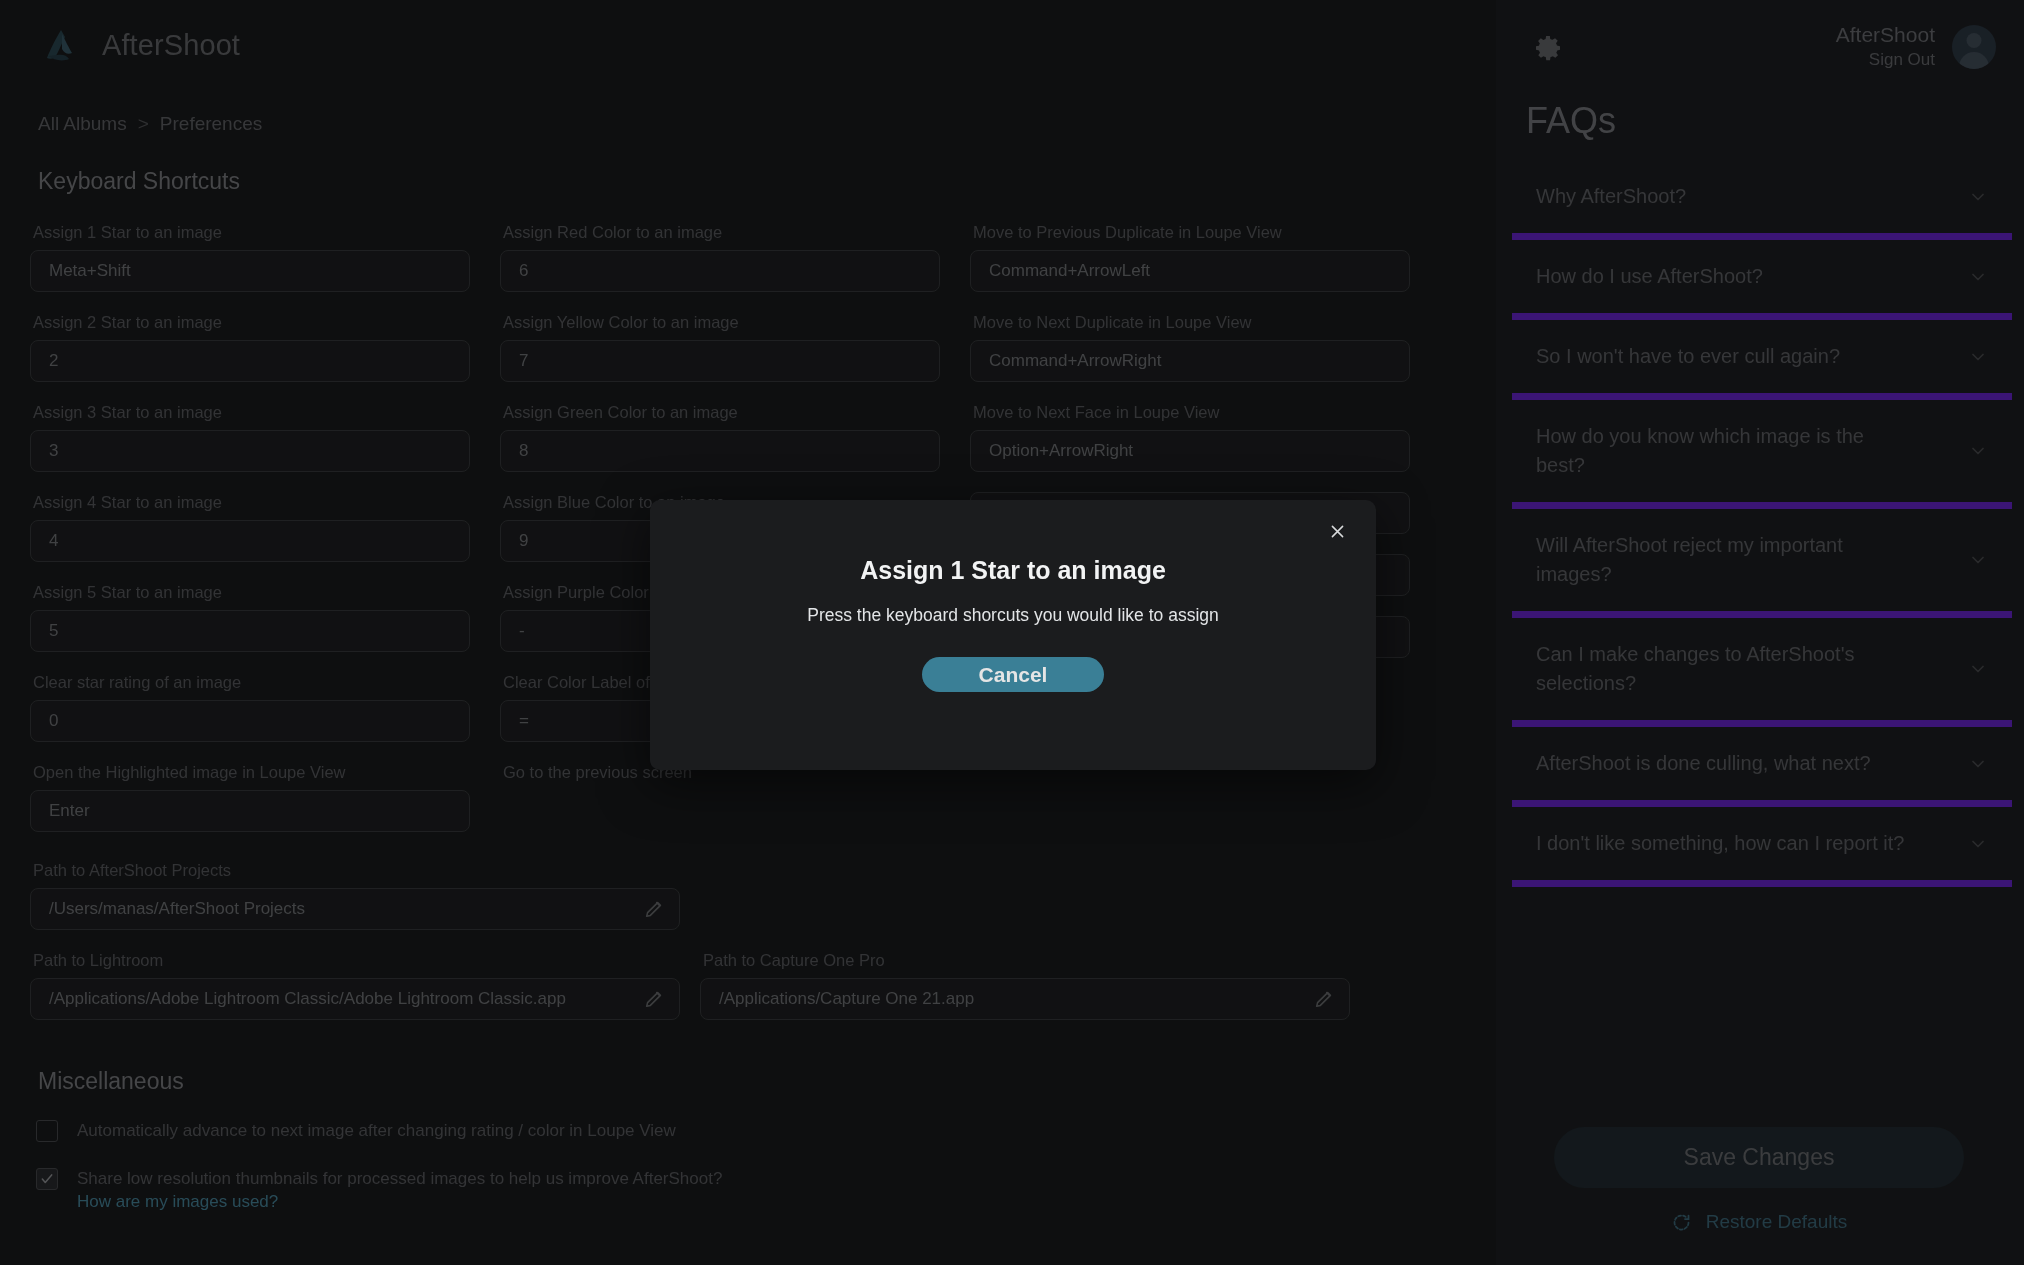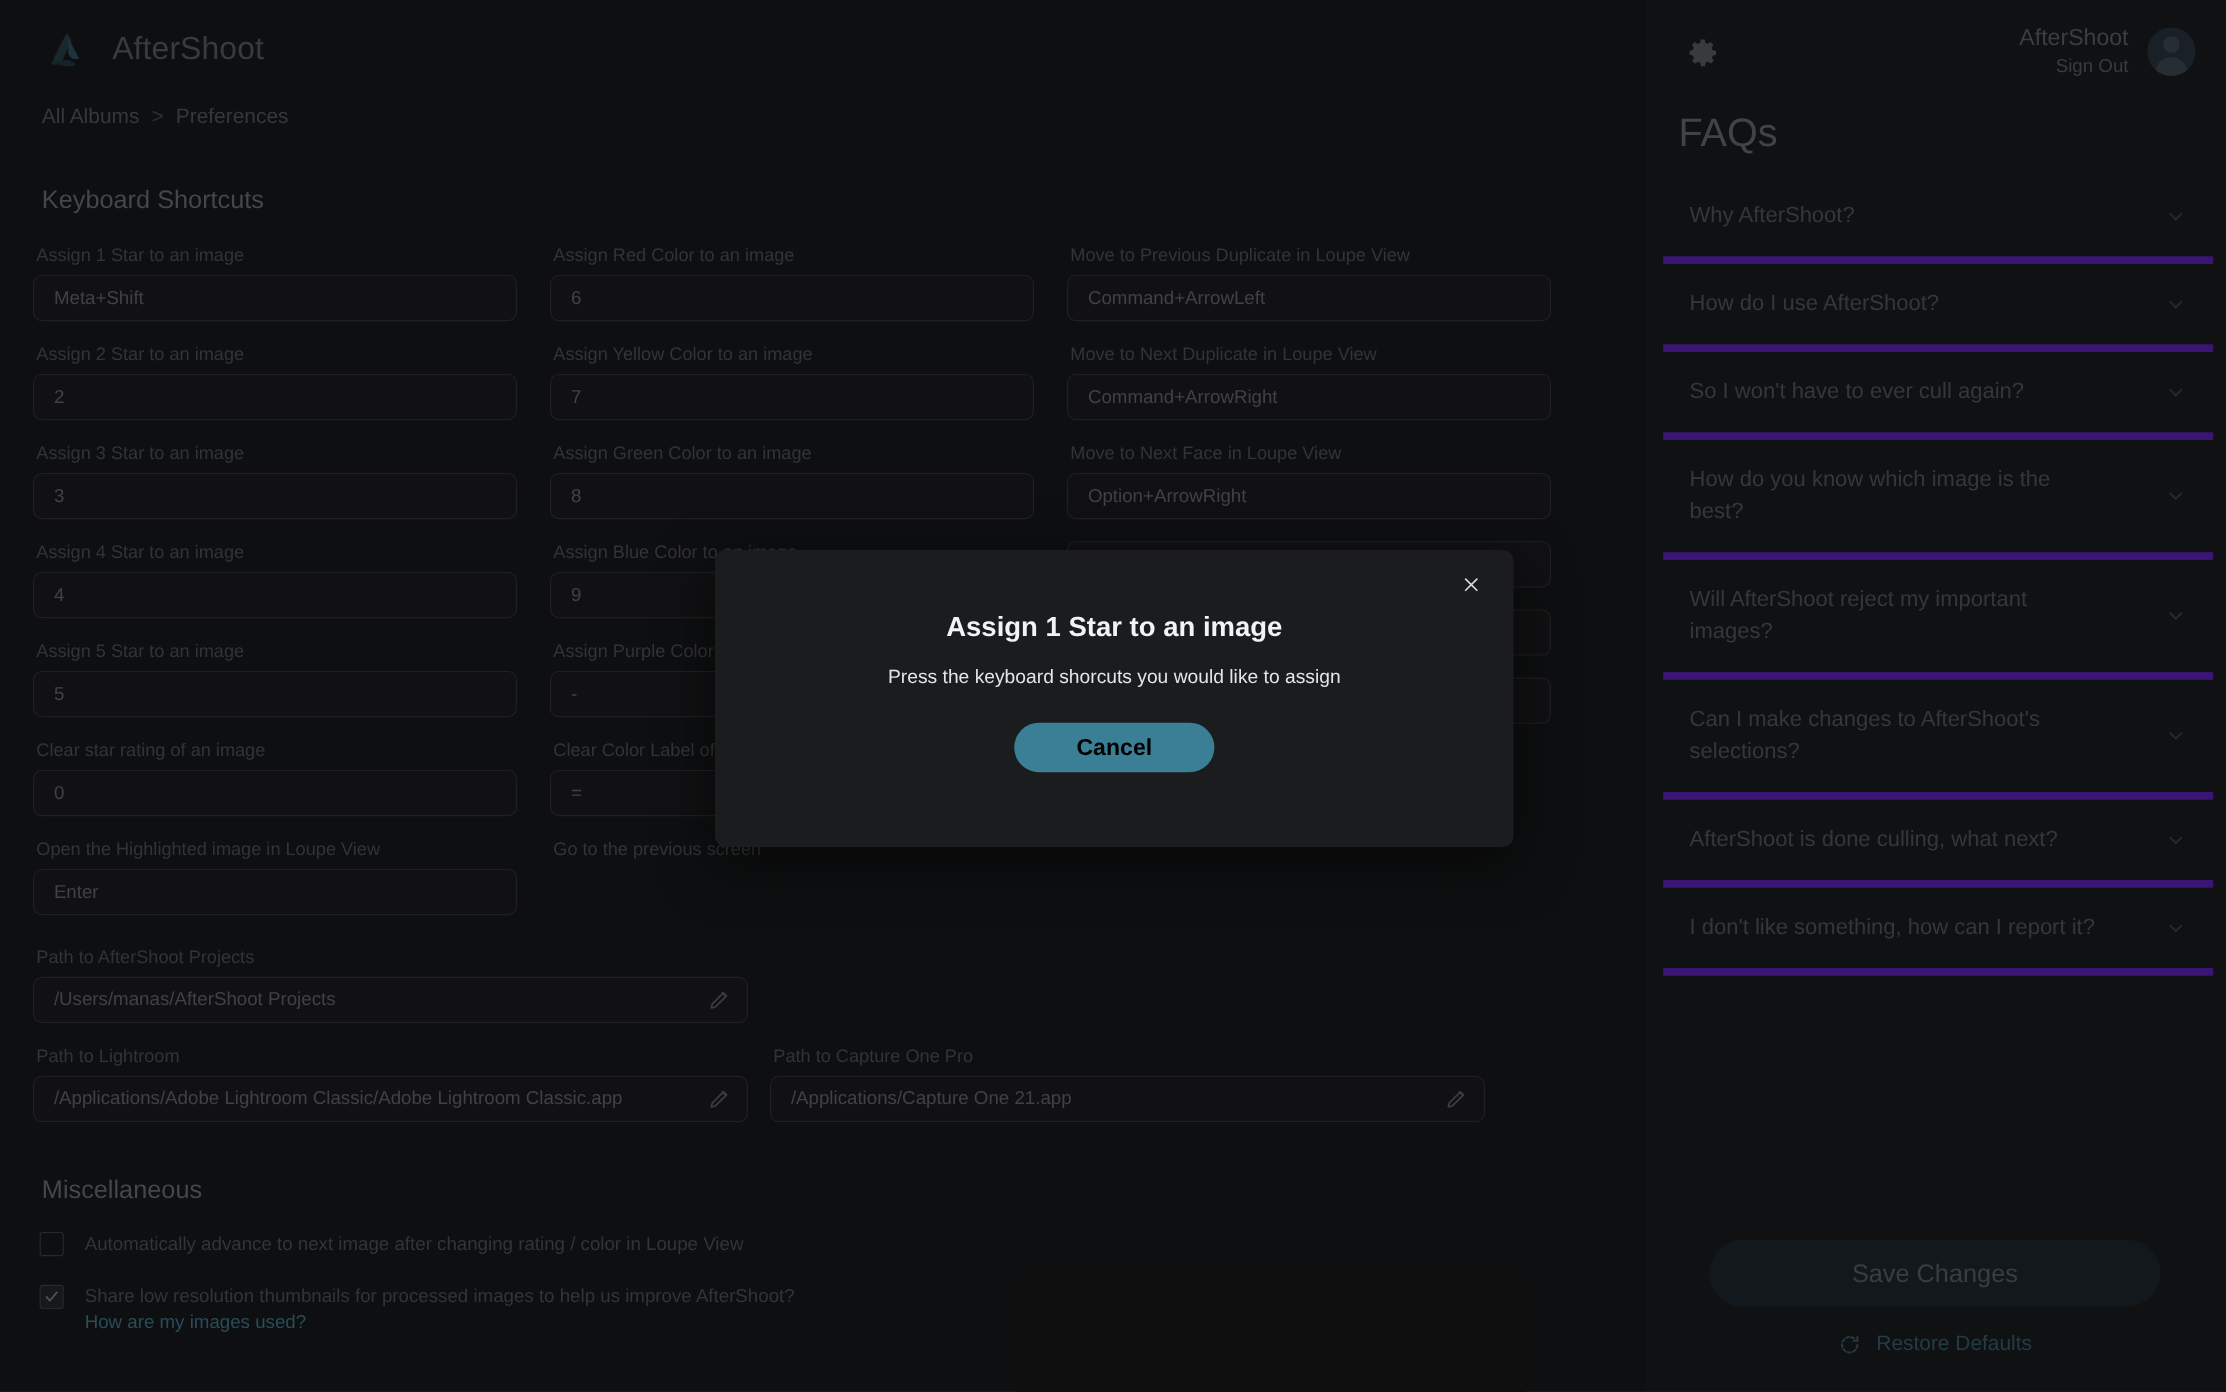--- a/index.html
+++ b/index.html
@@ -11,21 +11,21 @@
   }
   #app { position: relative; width: 2024px; height: 1265px; background: #1b1c1e; }
 
   
   #main { position: absolute; left: 0; top: 0; width: 1496px; height: 1265px; }
 
   #brand { position: absolute; left: 38px; top: 22px; display: flex; align-items: center; gap: 18px; }
   #brand .logo { width: 46px; height: 46px; }
   #brand .brand-text { font-size: 29px; color: #6a6c6f; letter-spacing: .1px; }
 
-  #breadcrumb { position: absolute; left: 38px; top: 96px; font-size: 19px; color: #64666a; display: flex; gap: 11px; align-items: baseline; }
+  #breadcrumb { position: absolute; left: 38px; top: 113px; font-size: 19px; color: #64666a; display: flex; gap: 11px; align-items: baseline; }
   #breadcrumb .sep { color: #55575a; }
   #breadcrumb .crumb { color: #64666a; }
 
   #section-kb { position: absolute; left: 38px; top: 168px; font-size: 23px; color: #808286; }
 
   
   .col { position: absolute; top: 222px; }
   .col.c1 { left: 30px; width: 440px; }
   .col.c2 { left: 500px; width: 440px; }
   .col.c3 { left: 970px; width: 440px; }
@@ -106,22 +106,22 @@
   }
   #modal-close {
     position: absolute; right: 24px; top: 16px; width: 30px; height: 30px;
     background: none; border: none; display: flex; align-items: center; justify-content: center;
   }
   #modal-close svg { width: 17px; height: 17px; }
   #modal-title { position: absolute; left: 0; right: 0; top: 56px; text-align: center; font-size: 25px; font-weight: bold; color: #f2f3f4; }
   #modal-sub { position: absolute; left: 0; right: 0; top: 105px; text-align: center; font-size: 17.5px; color: #e3e5e7; }
   #modal-cancel {
     position: absolute; left: 50%; transform: translateX(-50%); top: 157px;
-    width: 182px; height: 45px; border-radius: 23px; border: none;
-    background: #3a7f96; color: #000000; font-size: 21px; font-weight: bold;
+    width: 182px; height: 35px; border-radius: 23px; border: none;
+    background: #3a7f96; color: #e5e5e5; font-size: 21px; font-weight: bold;
     font-family: "Liberation Sans", sans-serif;
   }
 </style>
 </head>
 <body>
 
 <div id="app">
 
   <div id="main">
 

